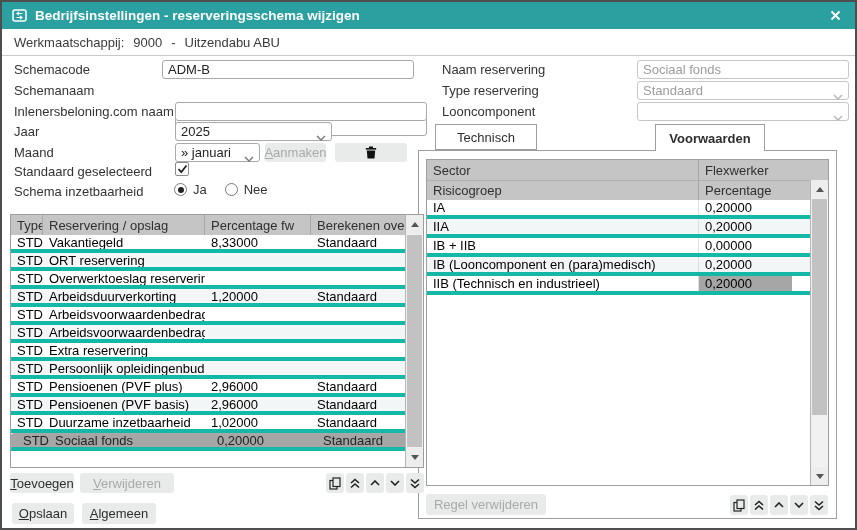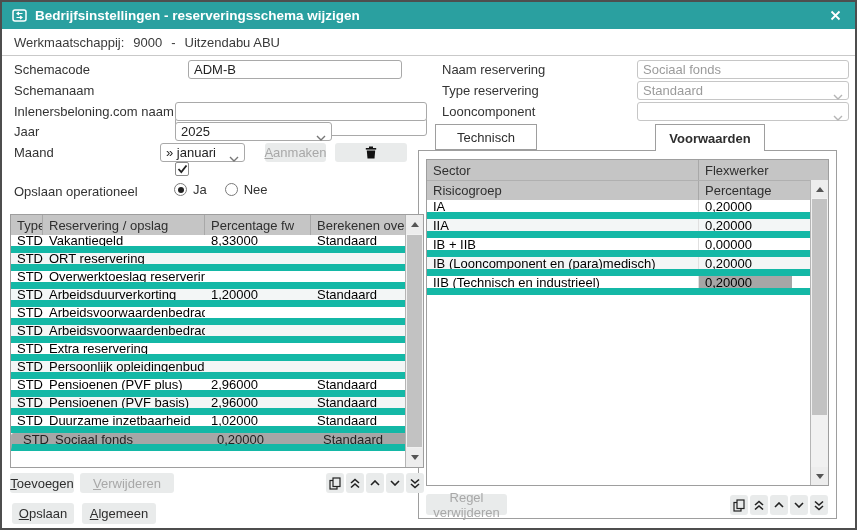--- a/index.html
+++ b/index.html
@@ -55,21 +55,21 @@
   .panel { position:absolute; left:416px; top:148px; width:419px; height:369px;
            border:1px solid #9e9e9e; background:#fff; }
 
   
   .tbl { position:absolute; border:1px solid #9e9e9e; background:#fff; overflow:hidden; font-size:13px; }
   .trow { display:flex; width:100%; }
   .hrow { background:#c5c5c5; color:#2f2f2f; }
   .cell { padding:0 6px; display:flex; align-items:center; white-space:nowrap; overflow:hidden; }
   .hrow .cell { border-right:1px solid #a8a8a8; }
   .hrow .cell:last-child { border-right:none; }
-  .drow { border-bottom:7px solid #14b8a6; background:#fff; cursor:pointer;text-align:center; }
+  .drow { border-bottom:4px solid #14b8a6; background:#fff; cursor:pointer;text-align:center; }
   .drow.alt { background:#f3f6f6; }
   .drow.sel { background:#a6a6a6; }
   .cell.selcell { background:#a6a6a6; }
 
   .lt-c1 { width:32px; } .lt-c2 { width:162px; } .lt-c3 { width:106px; } .lt-c4 { flex:1; }
   .rt-c1 { width:272px; } .rt-c2 { flex:1; }
   .rt .drow .rt-c1 { border-right:1px solid #e0e0e0; }
 
   
   .sbar { position:absolute; top:0; right:0; bottom:0; width:18px; background:#f1f1f1; border-left:1px solid #b5b5b5; }
@@ -113,34 +113,35 @@
     <span>9000</span>
     <span>-</span>
     <span>Uitzendabu ABU</span>
   </div>
 
   <div class="lbl" style="left:12px; top:58px;">Schemacode</div>
   <div class="lbl" style="left:12px; top:79px;">Schemanaam</div>
   <div class="lbl" style="left:12px; top:100px;">Inlenersbeloning.com naam</div>
   <div class="lbl" style="left:12px; top:120px;">Jaar</div>
   <div class="lbl" style="left:12px; top:141px;">Maand</div>
-  <div class="lbl" style="left:12px; top:180px;">Opslaan operationeel</div>
-
-  <input class="input" style="left: 186px; top: 58px; width: 214px;" value="ADM-B">
+  <div class="lbl" style="left:12px; top:160px;">Standaard geselecteerd</div>
+  <div class="lbl" style="left:12px; top:180px;">Schema inzetbaarheid</div>
+
+  <input class="input" style="left: 160px; top: 58px; width: 252px;" value="ADM-B">
   <input class="input" style="left: 173px; top: 79px; width: 252px; margin-top: 36px;" value="Adm/Med met beding">
   <input class="input" style="left: 173px; top: 100px; width: 252px;" value="">
 
   <div class="sel" style="left:173px; top:120px; width:157px;">
     <span>2025</span>
     <span class="chev"><svg width="10" height="6" viewBox="0 0 10 6">
           <polyline points="1,1 5,5 9,1" fill="none" stroke="#777" stroke-width="1.4"></polyline>
         </svg></span>
   </div>
 
-  <div class="sel" style="left:158px; top:141px; width:85px;">
+  <div class="sel" style="left:173px; top:141px; width:85px;">
     <span>» januari</span>
     <span class="chev"><svg width="10" height="6" viewBox="0 0 10 6">
           <polyline points="1,1 5,5 9,1" fill="none" stroke="#777" stroke-width="1.4"></polyline>
         </svg></span>
   </div>
   <button class="btn dis abs" style="left:263px; top:141px; width:61px; height:19px;">
     <span class="ak">Aanmaken</span>
   </button>
   <button class="btn abs" style="left:333px; top:141px; width:72px; height:19px;">
     <span style="display:flex;">
@@ -227,21 +228,21 @@
         <div class="sbtn" style="top:0; height:18px;">
             <span class="tri-up"></span>
           </div>
         <div class="sthumb" style="top:19px; height:216px;"></div>
         <div class="sbtn" style="bottom:0; height:18px;">
             <span class="tri-down"></span>
           </div>
       </div>
     </div>
 
-    <button class="btn dis abs" style="left:7px; top:343px; width:81px; height:21px;">
+    <button class="btn dis abs" style="left:7px; top:343px; width:120px; height:21px;">
       <span>Regel verwijderen</span>
     </button>
 
     <div class="movebtns" style="left:311px; top:344px;">
       <span class="mbtn">
         <span style="display:flex;">
             <svg width="12" height="13" viewBox="0 0 12 13">
               <rect x="1" y="3.5" width="7" height="8.5" fill="none" stroke="#222" stroke-width="1.2"></rect>
               <rect x="4" y="1" width="7" height="8.5" fill="#e9ebeb" stroke="#222" stroke-width="1.2"></rect>
             </svg>

